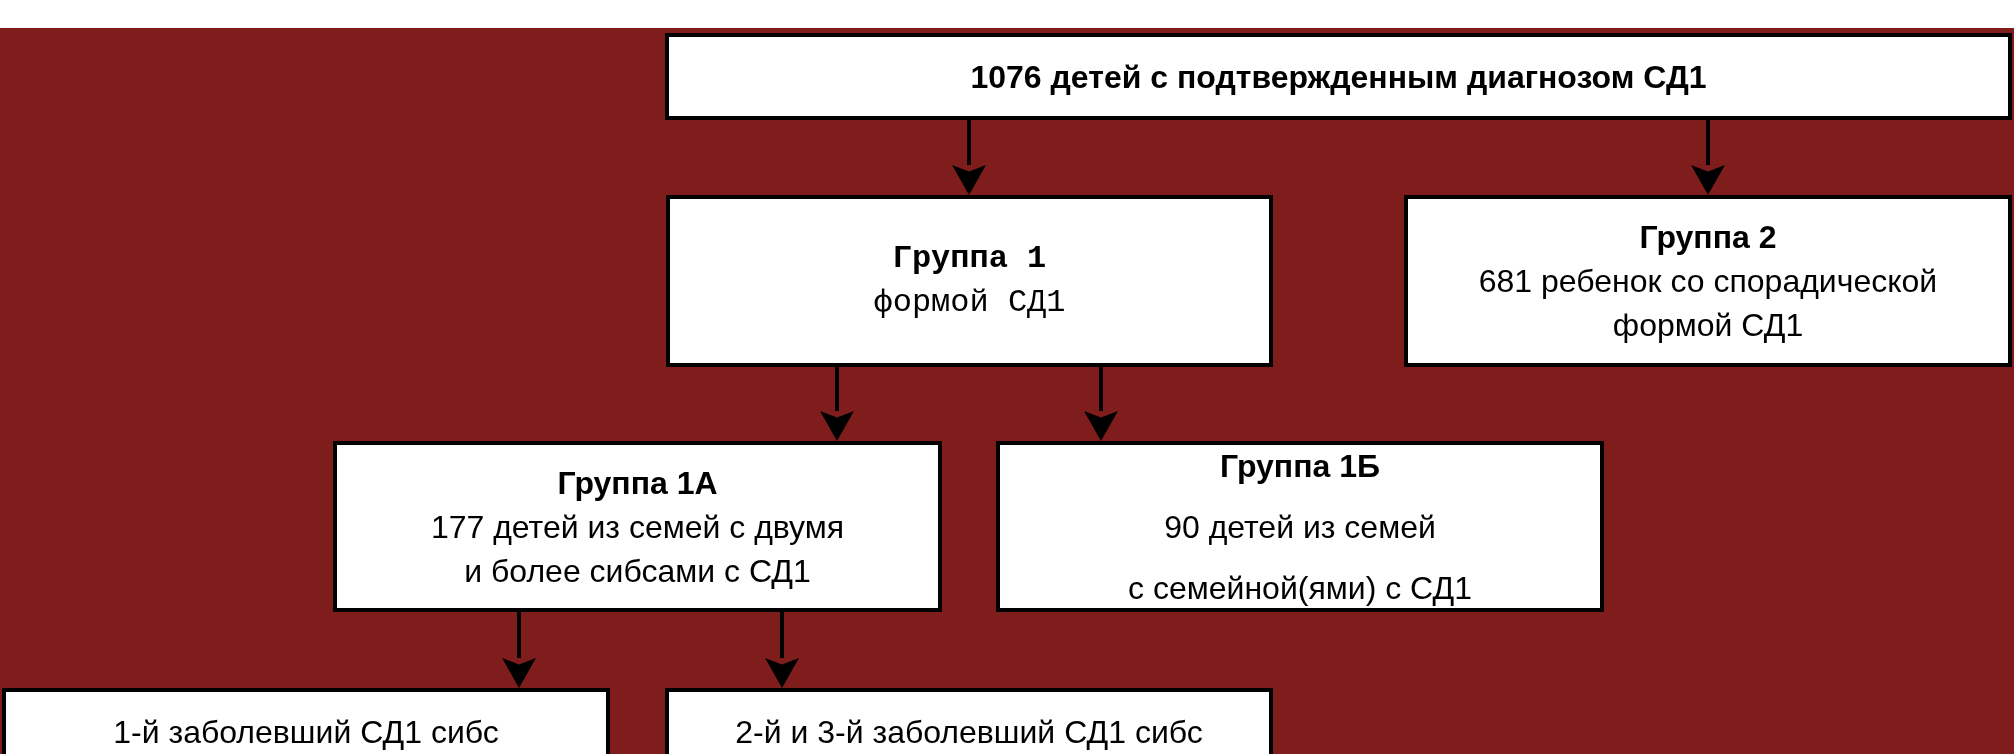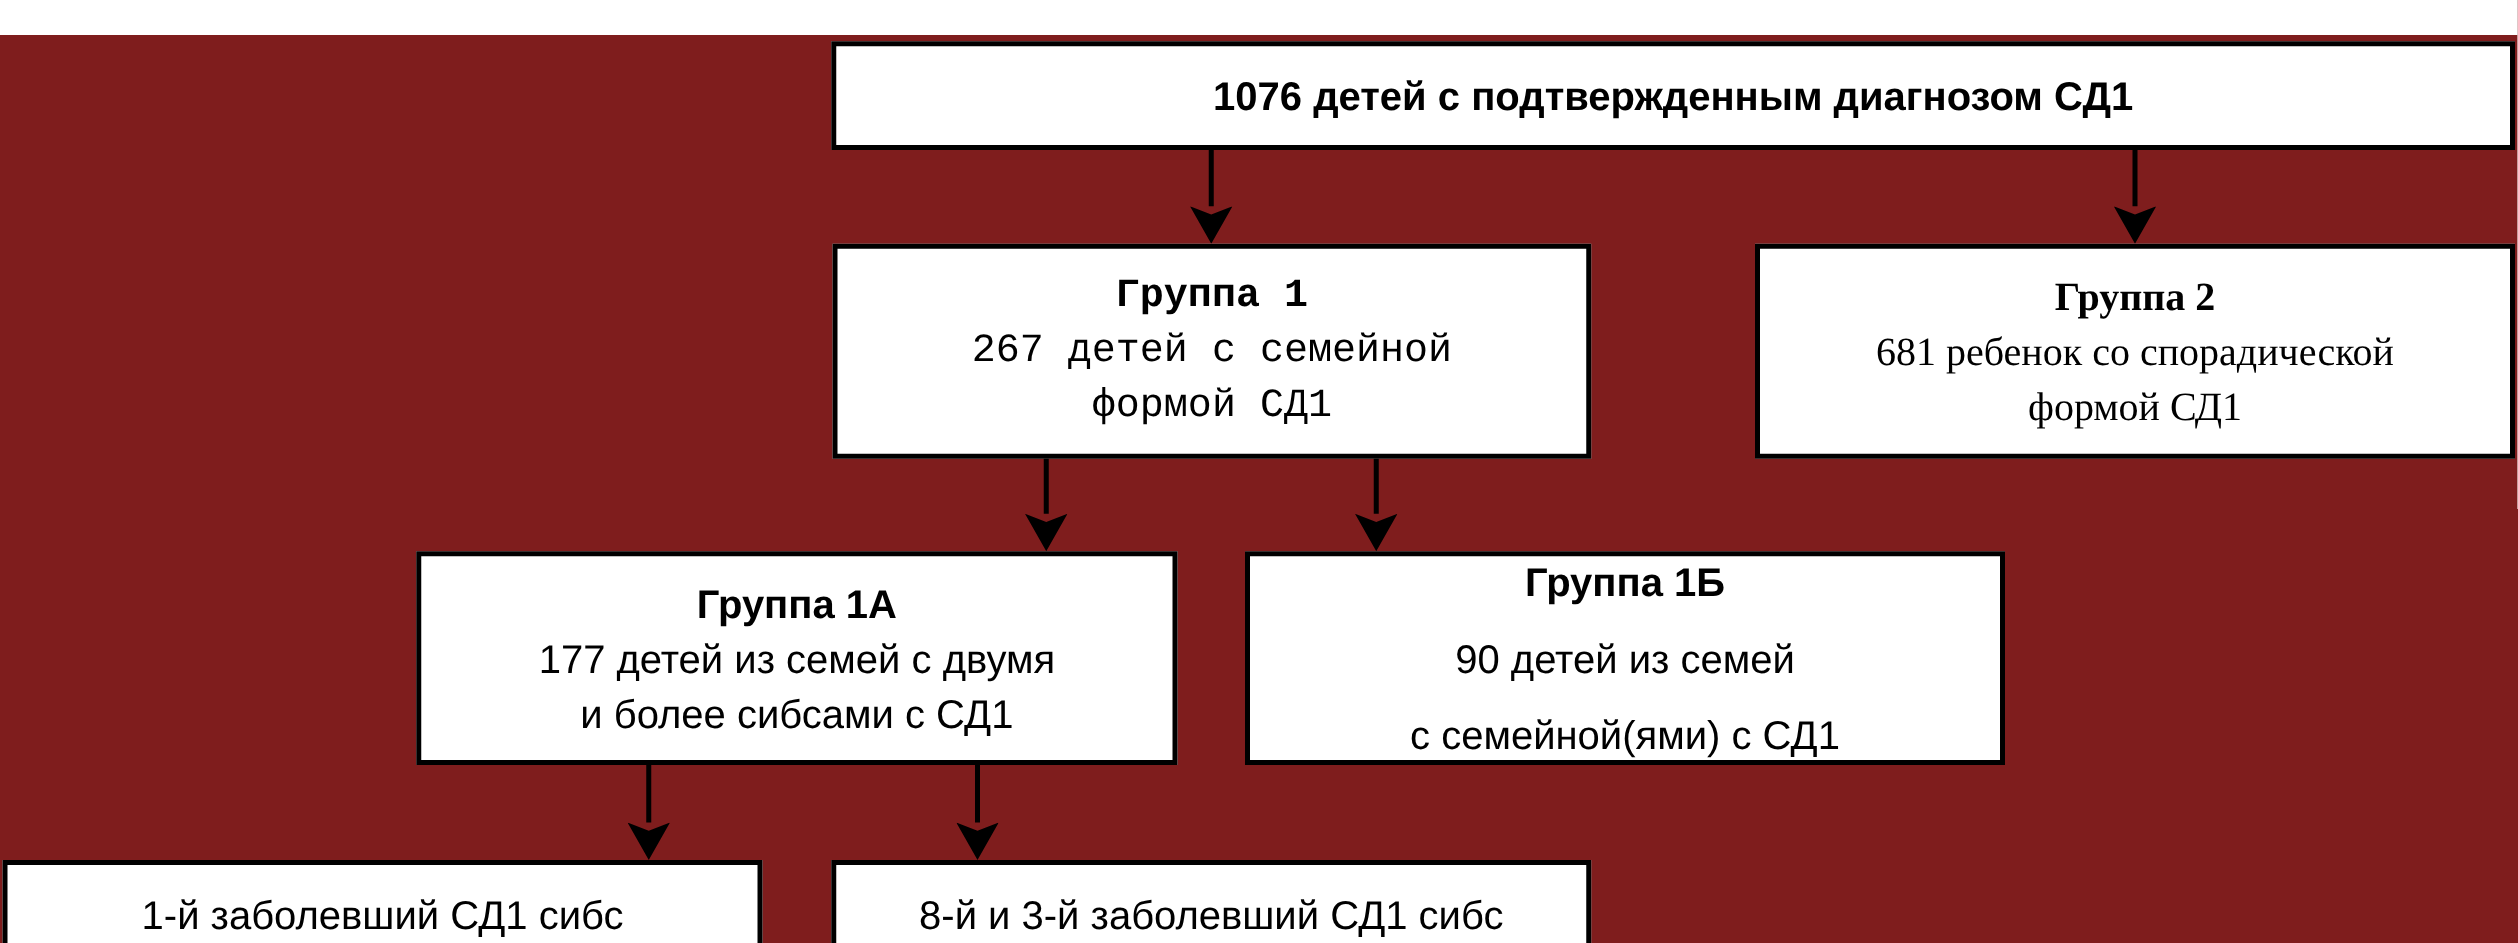--- a/index.html
+++ b/index.html
@@ -27,21 +27,21 @@
     align-items: center;
     text-align: center;
     font-size: 32px;
     line-height: 44px;
   }
   .node .title {
     font-weight: bold;
   }
   .node-root    { left: 665px;  top: 5px;   width: 1347px; height: 87px;  font-weight: bold; }
   .node-group1  { left: 666px;  top: 167px; width: 607px;  height: 172px; font-family: Liberation Mono, monospace; }
-  .node-group2  { left: 1404px; top: 167px; width: 608px;  height: 172px; font-family: Liberation Serif, serif; }
+  .node-group2  { left: 1404px; top: 167px; width: 608px;  height: 172px; }
   .node-group1a { left: 333px;  top: 413px; width: 609px;  height: 171px; }
   .node-group1b { left: 996px;  top: 413px; width: 608px;  height: 171px; gap: 17px; }
   .node-sib1    { left: 2px;    top: 660px; width: 608px;  height: 87px;  }
   .node-sib23   { left: 665px;  top: 660px; width: 608px;  height: 88px;  }
 
   .arrow {
     position: absolute;
     width: 34px;
     display: flex;
     flex-direction: column;
@@ -70,21 +70,20 @@
 <body>
 
 <div class="diagram">
 
   <div class="node node-root">
     <div class="text">1076 детей с подтвержденным диагнозом СД1</div>
   </div>
 
   <div class="node node-group1">
     <div class="title">Группа 1</div>
-    <div class="line">267 детей с семейной</div>
     <div class="line">формой СД1</div>
   </div>
 
   <div class="node node-group2">
     <div class="title">Группа 2</div>
     <div class="line">681 ребенок со спорадической</div>
     <div class="line">формой СД1</div>
   </div>
 
   <div class="node node-group1a">
@@ -97,21 +96,21 @@
     <div class="title">Группа 1Б</div>
     <div class="line">90 детей из семей</div>
     <div class="line">с семейной(ями) с СД1</div>
   </div>
 
   <div class="node node-sib1">
     <div class="text">1-й заболевший СД1 сибс</div>
   </div>
 
   <div class="node node-sib23">
-    <div class="text">8-й и 3-й заболевший СД1 сибс</div>
+    <div class="text">2-й и 3-й заболевший СД1 сибс</div>
   </div>
 
   <div class="arrow arrow-root-group1">
     <div class="shaft"></div>
     <div class="head"></div>
   </div>
 
   <div class="arrow arrow-root-group2">
     <div class="shaft"></div>
     <div class="head"></div>

